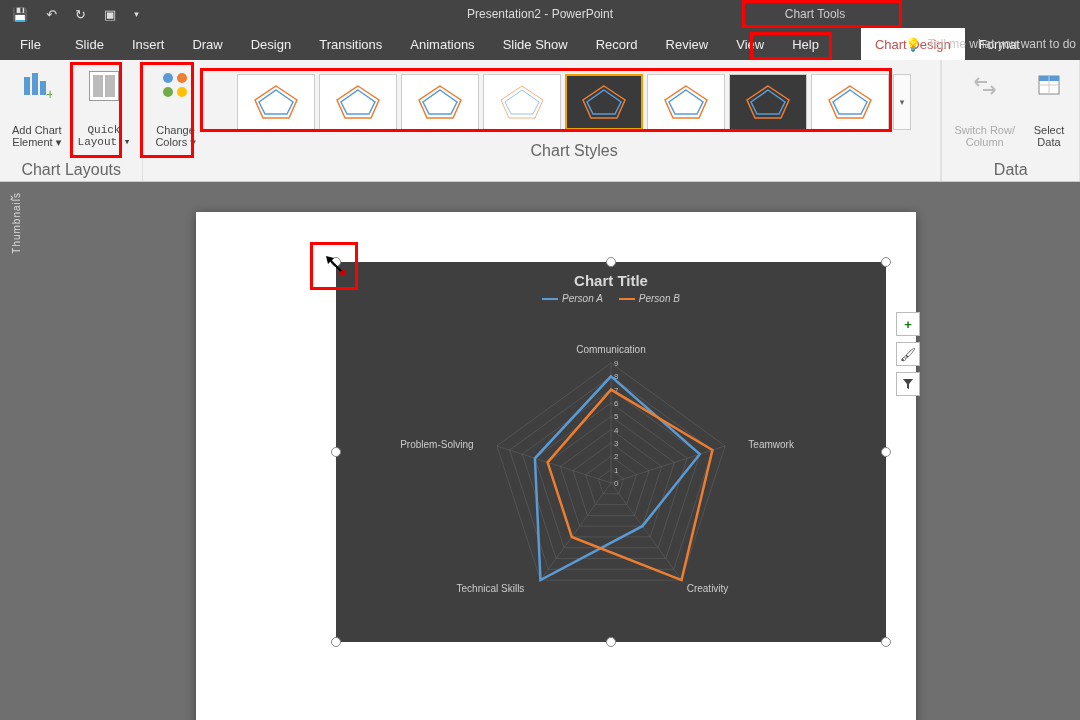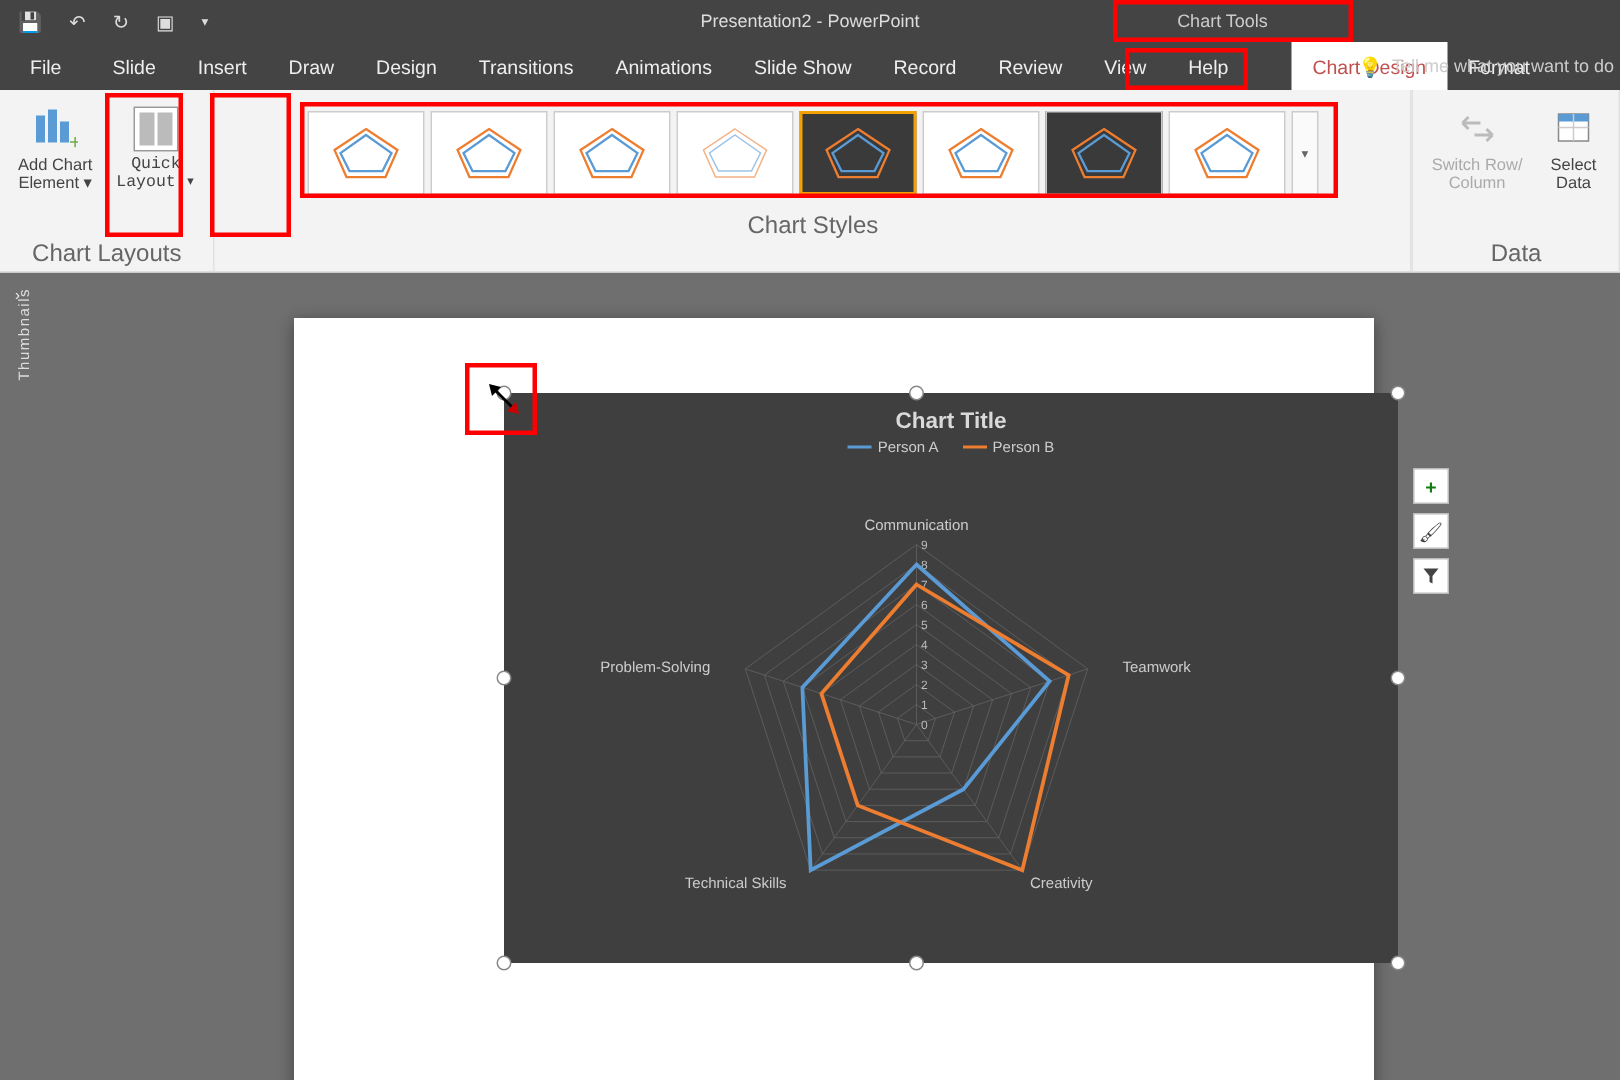--- a/index.html
+++ b/index.html
@@ -21,21 +21,21 @@
   .menubar .tell-me .bulb { font-size: 13px; }
 
   
   .ribbon { height: 122px; background: #f3f3f3; border-bottom: 1px solid #ccc; display: flex; position: relative; }
   .ribbon-group { display: flex; flex-direction: column; align-items: center; padding: 6px 6px 2px 6px; border-right: 1px solid #e1e1e1; }
   .ribbon-group .buttons { display: flex; gap: 4px; flex: 1; align-items: flex-start; }
   .ribbon-group .group-label { font-size: 16px; color: #666; padding-top: 4px; }
   .rbtn { display: flex; flex-direction: column; align-items: center; justify-content: flex-start; padding: 4px 6px; font-size: 11px; color: #444; text-align: center; cursor: pointer; min-width: 48px; }
   .rbtn.disabled { color: #aaa; }
   .rbtn .icon-box { width: 32px; height: 32px; margin-bottom: 2px; display: flex; align-items: center; justify-content: center; }
-  .rbtn .lbl { line-height: 12px; }
+  .rbtn .lbl { line-height: 12px; margin-top: 20px; }
 
   
   .styles-group { flex: 1; }
   .gallery { display: flex; gap: 4px; align-items: center; padding: 8px 4px; }
   .style-thumb { width: 78px; height: 56px; background: #fff; border: 1px solid #ccc; display: flex; align-items: center; justify-content: center; cursor: pointer; position: relative; }
   .style-thumb.dark { background: #3a3a3a; }
   .style-thumb.selected { outline: 2px solid #f2a100; outline-offset: -2px; }
   .gallery-more { width: 18px; height: 56px; border: 1px solid #ccc; background: #fafafa; display: flex; align-items: center; justify-content: center; font-size: 9px; color: #666; cursor: pointer; }
 
   
@@ -43,25 +43,25 @@
 
   
   .workarea { position: absolute; top: 182px; left: 0; right: 0; bottom: 0; background: #6f6f6f; display: flex; }
   .thumbpanel { width: 32px; background: #6f6f6f; color: #ddd; font-size: 10px; display: flex; align-items: flex-start; justify-content: center; padding-top: 10px; }
   .thumbpanel .rot { writing-mode: vertical-rl; transform: rotate(180deg); letter-spacing: 1px; }
   .thumbpanel .chev { position: absolute; top: 10px; left: 10px; color: #eee; font-size: 10px; }
 
   .slide-wrap { flex: 1; display: flex; align-items: flex-start; justify-content: center; padding-top: 30px; position: relative; }
   .slide { width: 720px; height: 540px; background: #fff; box-shadow: 0 2px 10px rgba(0,0,0,.4); position: relative; }
 
-  .chart-box { position: absolute; left: 140px; top: 50px; width: 596px; height: 380px; background: #3f3f3f; }
+  .chart-box { position: absolute; left: 140px; top: 50px; width: 550px; height: 380px; background: #3f3f3f; }
   .sel-handle { width: 10px; height: 10px; background: #fff; border: 1px solid #888; border-radius: 50%; position: absolute; }
 
   .chart-title { color: #d9d9d9; font-size: 15px; text-align: center; padding-top: 10px; font-weight: 600; }
-  .legend { display: flex; gap: 16px; justify-content: center; font-size: 10px; color: #ccc; margin-top: 4px; }
+  .legend { display: flex; gap: 16px; justify-content: center; font-size: 10px; color: #ccc; margin-top: 4px; font-style: italic; }
   .legend .swatch { display: inline-block; width: 16px; height: 2px; vertical-align: middle; margin-right: 4px; }
 
   svg.radar { position: absolute; top: 50px; left: 0; width: 550px; height: 330px; }
 
   .side-btns { position: absolute; right: -34px; top: 50px; display: flex; flex-direction: column; gap: 6px; }
   .side-btn { width: 24px; height: 24px; background: #fff; border: 1px solid #bbb; display: flex; align-items: center; justify-content: center; font-size: 13px; color: #444; cursor: pointer; }
 
   
   .mini-radar { width: 54px; height: 40px; }
 
@@ -133,20 +133,37 @@
         <div class="icon-box">
             <div class="ql-icon"></div>
           </div>
         <div class="lbl" style="white-space:pre-line;font-family:Liberation Mono, monospace;">Quick
 Layout ▾</div>
       </div>
     </div>
     <div class="group-label">Chart Layouts</div>
   </div>
 
+  <div class="ribbon-group" style="border-right:none;">
+    <div class="buttons">
+      <div class="rbtn">
+        <div class="icon-box">
+          <div class="cc-icon">
+            <span style="background:#5b9bd5; left:2px; top:2px;"></span>
+            <span style="background:#ed7d31; left:16px; top:2px;"></span>
+            <span style="background:#70ad47; left:2px; top:16px;"></span>
+            <span style="background:#ffc000; left:16px; top:16px;"></span>
+          </div>
+        </div>
+        <div class="lbl" style="white-space:pre-line;">Change
+Colors ▾</div>
+      </div>
+    </div>
+    <div class="group-label">&nbsp;</div>
+  </div>
 
   <div class="ribbon-group styles-group">
     <div class="gallery">
 
       <div class="style-thumb">
           <svg class="mini-radar">
             <polygon points="27,4 48,18 40,36 14,36 6,18" fill="none" stroke="#ed7d31" stroke-width="1.5"></polygon>
             <polygon points="27,8 44,20 38,32 16,32 10,20" fill="none" stroke="#5b9bd5" stroke-width="1.5"></polygon>
           </svg>
         </div>

